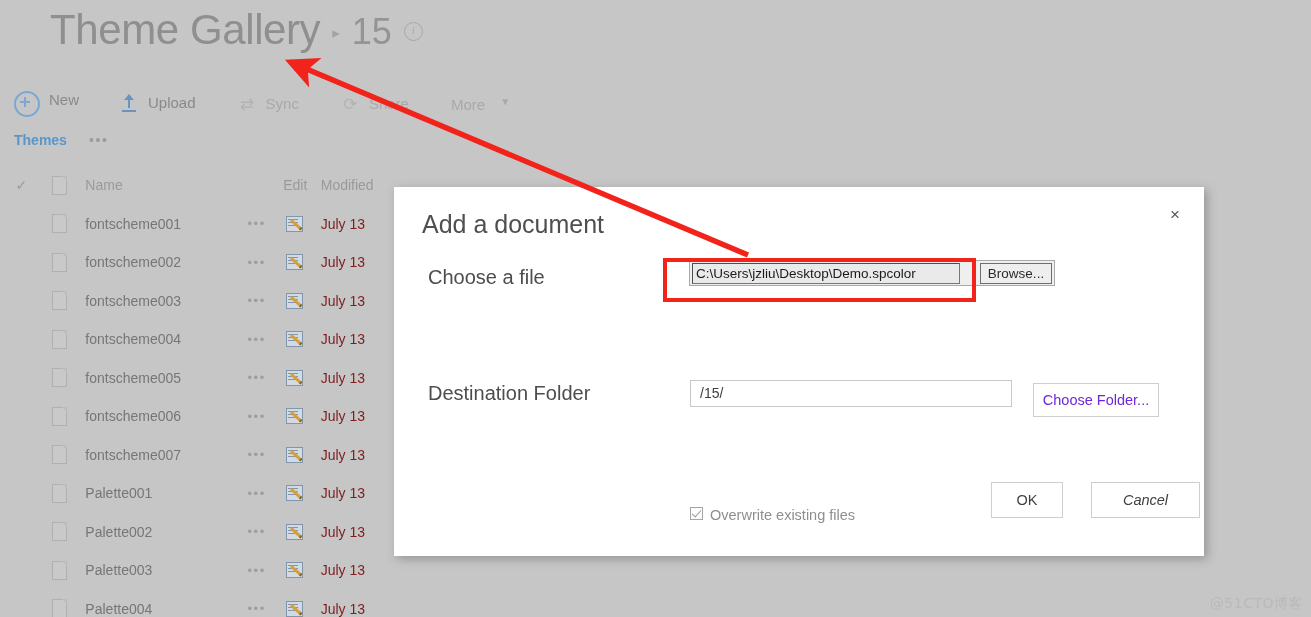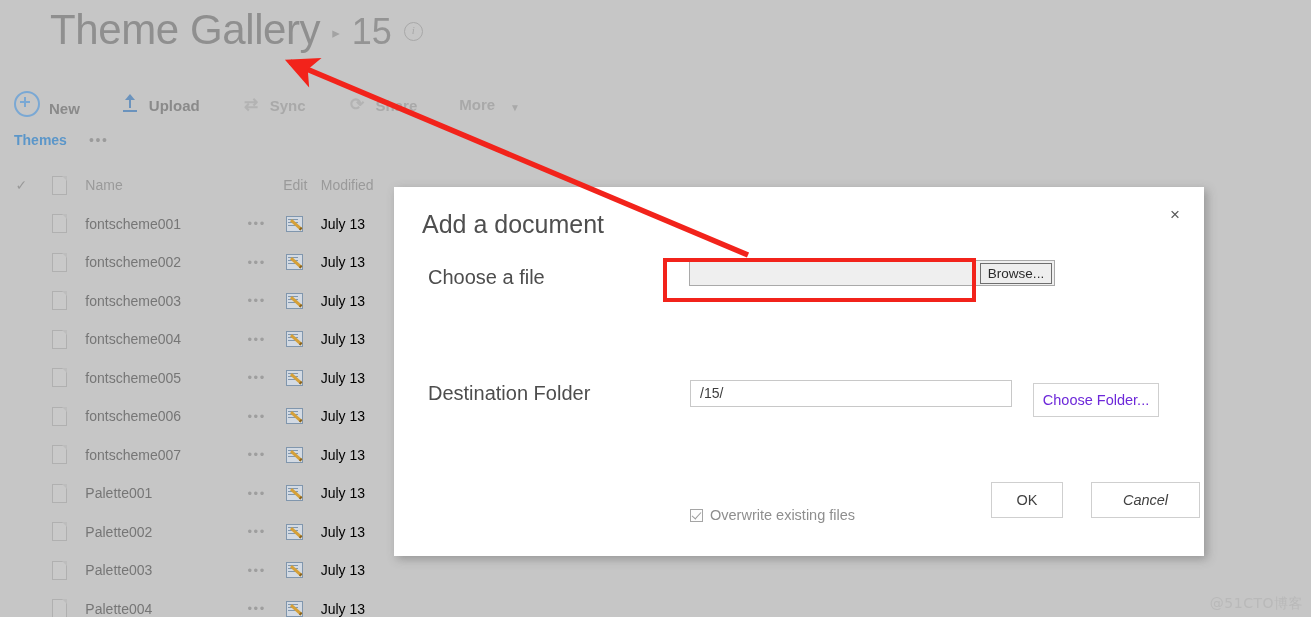--- a/index.html
+++ b/index.html
@@ -73,27 +73,26 @@
   .toolbar {
     position: absolute;
     left: 14px;
     top: 88px;
     display: flex;
     align-items: center;
     height: 32px;
   }
   .tb-item {
     display: flex;
-    align-items: flex-end;
+    align-items: flex-start;
     gap: 9px;
     margin-right: 42px;
     font-size: 15px;
     color: #8a8a8a;
     white-space: nowrap;
-    font-weight: bold;
   }
   .tb-item.enabled { color: #8a8a8a; }
   .tb-item.disabled { color: #a9a9a9; }
 
   .ico-new {
     width: 22px; height: 22px;
     border: 2px solid #7aa8d4;
     border-radius: 50%;
     position: relative;
   }
@@ -182,21 +181,21 @@
   .col-doc   { width: 36px; display: flex; justify-content: center; align-items: center; }
   .col-name  { flex: 0 0 150px; padding-left: 8px; }
   .col-menu  { width: 44px; text-align: center; }
   .col-edit  { width: 36px; display: flex; justify-content: center; align-items: center; }
   .col-mod   { width: 82px; padding-left: 8px; }
 
   .list-head { color: #9a9a9a; }
   .list-head .col-name { color: #9a9a9a; }
   .list-row { color: #808080; }
   .list-row .col-name { color: #767676; }
-  .list-row .col-mod { color: #000000; }
+  .list-row .col-mod { color: #7f1d1d; }
   .col-menu { color: #9e9e9e; letter-spacing: 1.6px; font-size: 13px; }
 
   .head-check { color: #9a9a9a; font-size: 14px; }
 
   .doc-ico {
     width: 13px; height: 17px;
     border: 1.3px solid #b0b0b0;
     background: #c9c9c9;
     position: relative;
   }
@@ -321,21 +320,20 @@
     text-align: center;
     line-height: 19px;
     cursor: pointer;
   }
 
   .chk-row {
     position: absolute;
     left: 296px;
     top: 320px;
     display: flex;
-    align-items: center;
     gap: 7px;
   }
   .chk-box {
     width: 13px;
     height: 13px;
     border: 1px solid #a5a5a5;
     background: #fdfdfd;
     position: relative;
     box-sizing: border-box;
   }
@@ -669,20 +667,21 @@
 
   </div>
 
   <div id="dialog">
     <div class="dlg-close">×</div>
     <div class="dlg-title">Add a document</div>
 
     <div class="dlg-label" id="lbl-file">Choose a file</div>
 
     <div class="file-input-wrap">
+      <div class="file-text">C:\Users\jzliu\Desktop\Demo.spcolor</div>
       <div class="browse-btn">Browse...</div>
     </div>
 
     <div class="chk-row">
       <span class="chk-box"></span>
       <span class="chk-label">Overwrite existing files</span>
     </div>
 
     <div class="dlg-label" id="lbl-dest">Destination Folder</div>
     <div class="dest-input">/15/</div>

